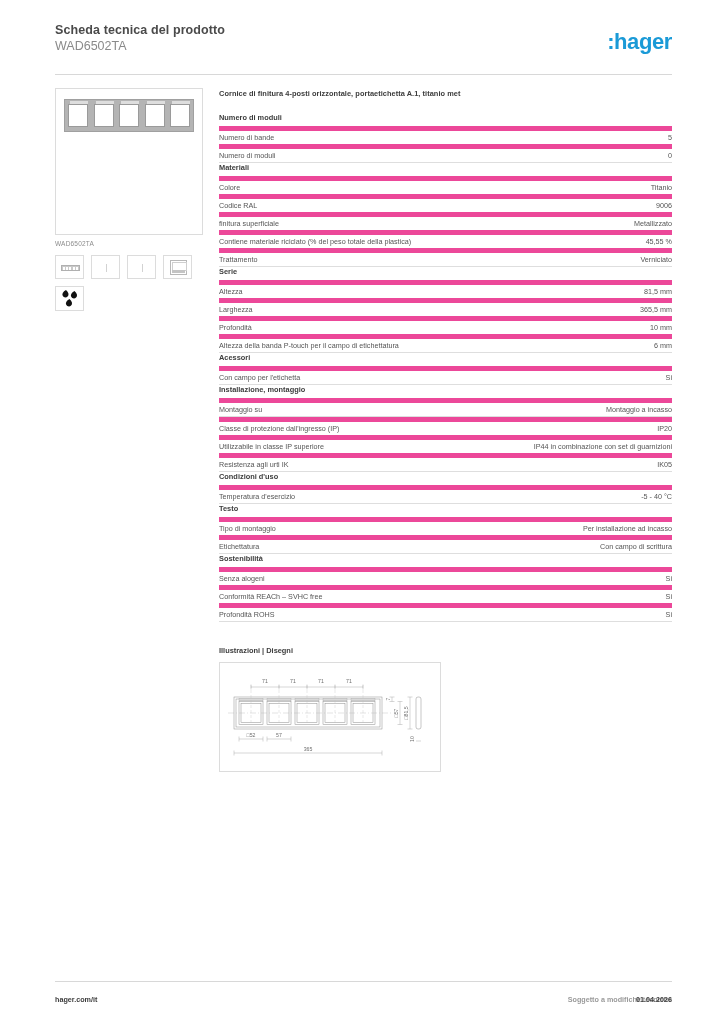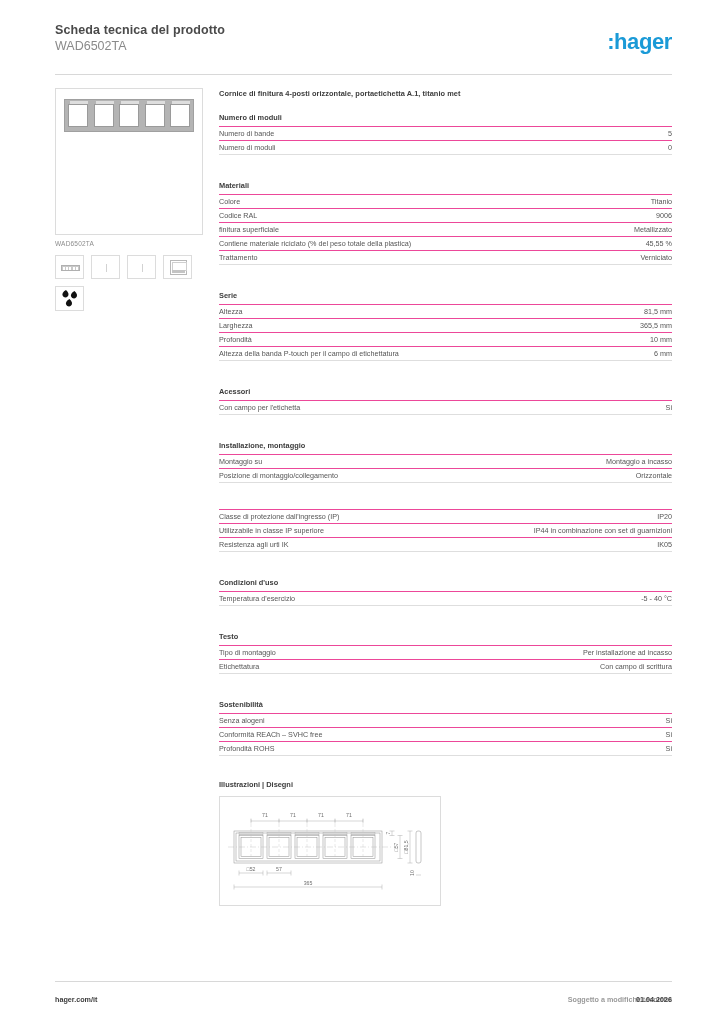--- a/index.html
+++ b/index.html
@@ -210,37 +210,37 @@
     line-height: 11px;
   }
   .section-title-main {
     margin-top: 22px;
     font-size: 7.4px;
     font-weight: bold;
     color: #3c3c3c;
     line-height: 11px;
   }
 
-  .spec-group { margin-top: 26px; }
+  .spec-group { margin-top: 0; }
   .spec-group.first { margin-top: 14px; }
   .group-head {
     font-size: 7.4px;
     font-weight: bold;
     color: #3c3c3c;
     padding-bottom: 3px;
     line-height: 10px;
   }
   table.spec {
     width: 100%;
     border-collapse: collapse;
     table-layout: fixed;
   }
   table.spec tr { height: 13.5px; }
   table.spec td {
-    border-top: 1px solid #ec4899;
+    border-top: 5px solid #ec4899;
     font-size: 7.2px;
     color: #555555;
     padding: 2px 0 2px 0;
     line-height: 9px;
     vertical-align: middle;
   }
   table.spec tr:last-child td { border-bottom: 1px solid #dedede; }
   td.k { text-align: left; }
   td.v { text-align: right; }
 
@@ -430,24 +430,20 @@
             </tbody>
           </table>
         </div>
         <div class="spec-group">
           <div class="group-head">Installazione, montaggio</div>
           <table class="spec">
             <tbody>
               <tr>
                 <td class="k">Montaggio su</td>
                 <td class="v">Montaggio a incasso</td>
-              </tr>
-              <tr>
-                <td class="k">Posizione di montaggio/collegamento</td>
-                <td class="v">Orizzontale</td>
               </tr>
             </tbody>
           </table>
         </div>
         <div class="spec-group">
           <table class="spec">
             <tbody>
               <tr>
                 <td class="k">Classe di protezione dall'ingresso (IP)</td>
                 <td class="v">IP20</td>

